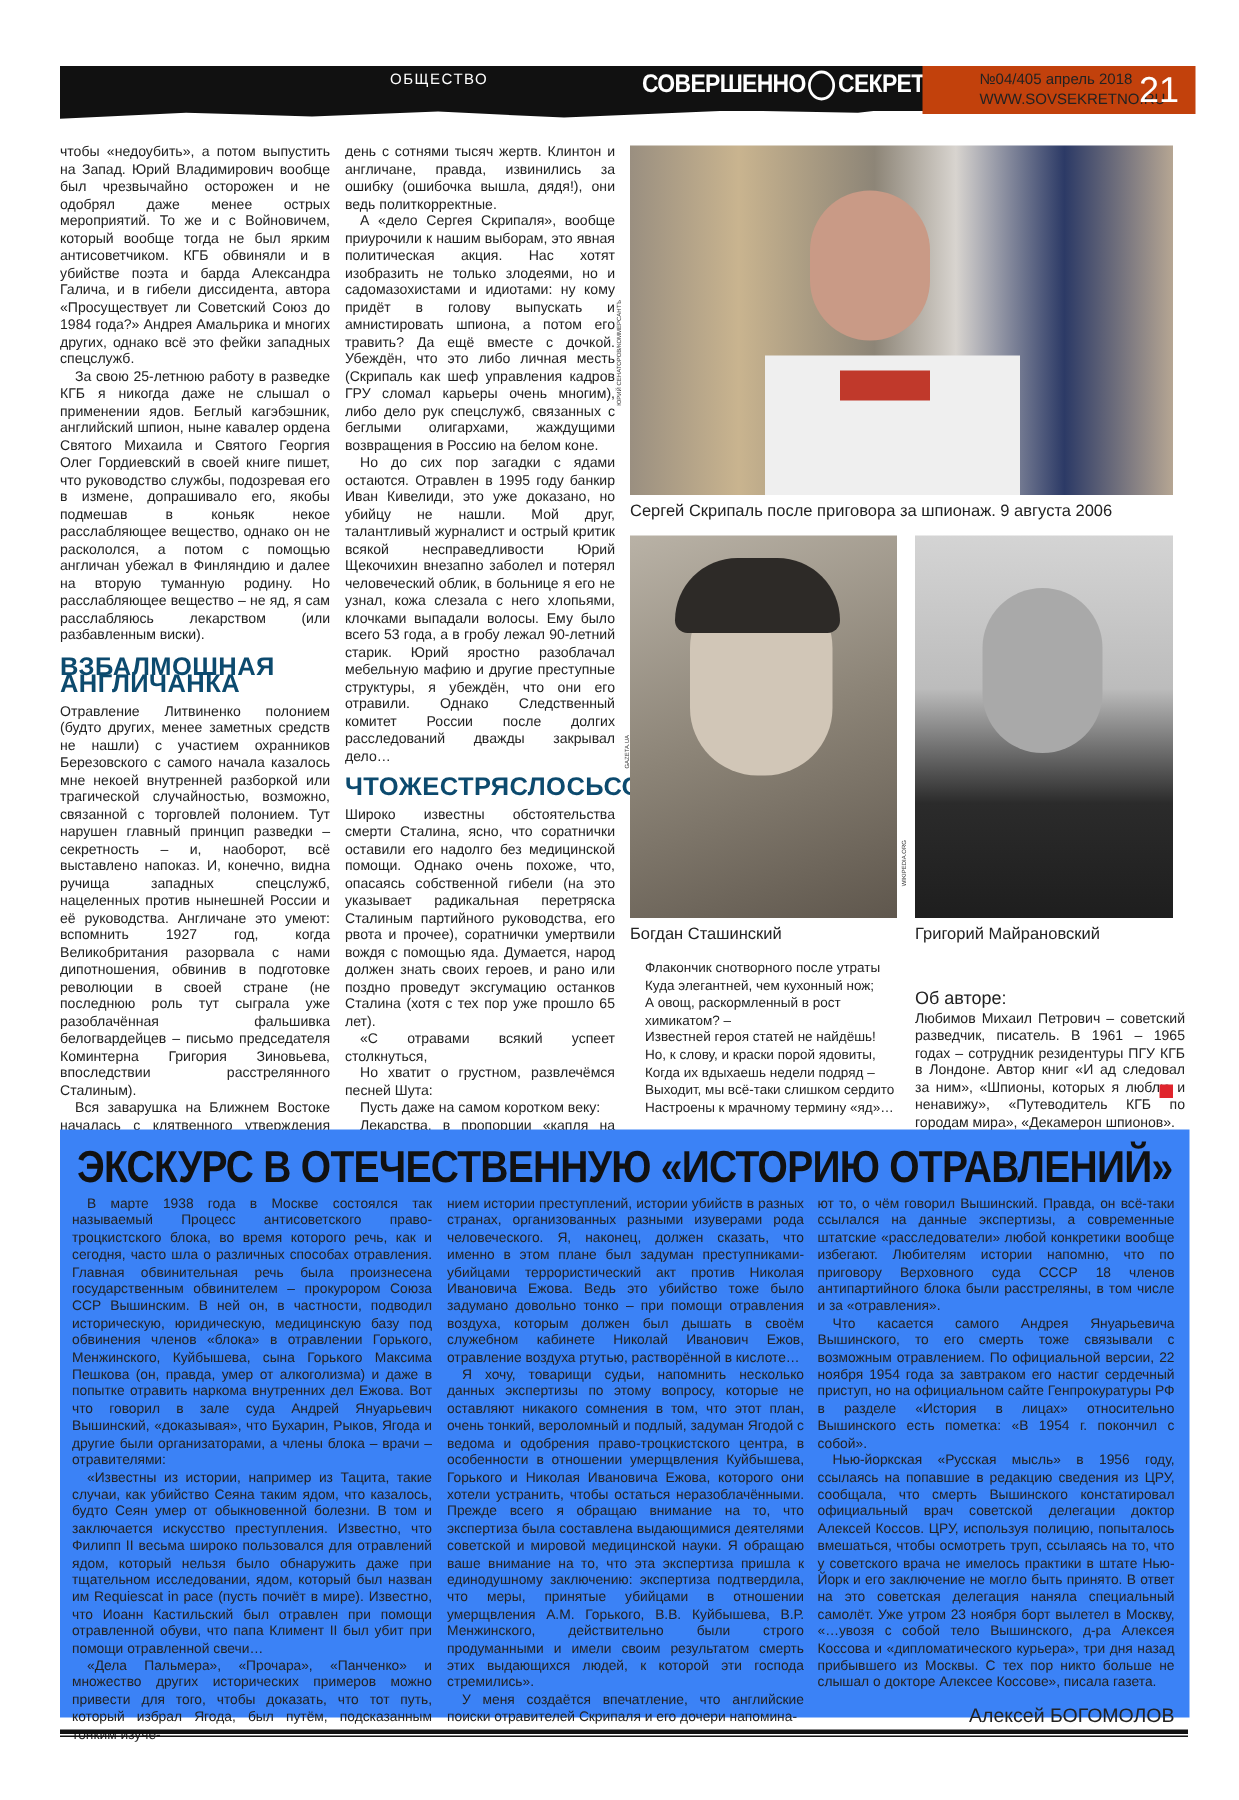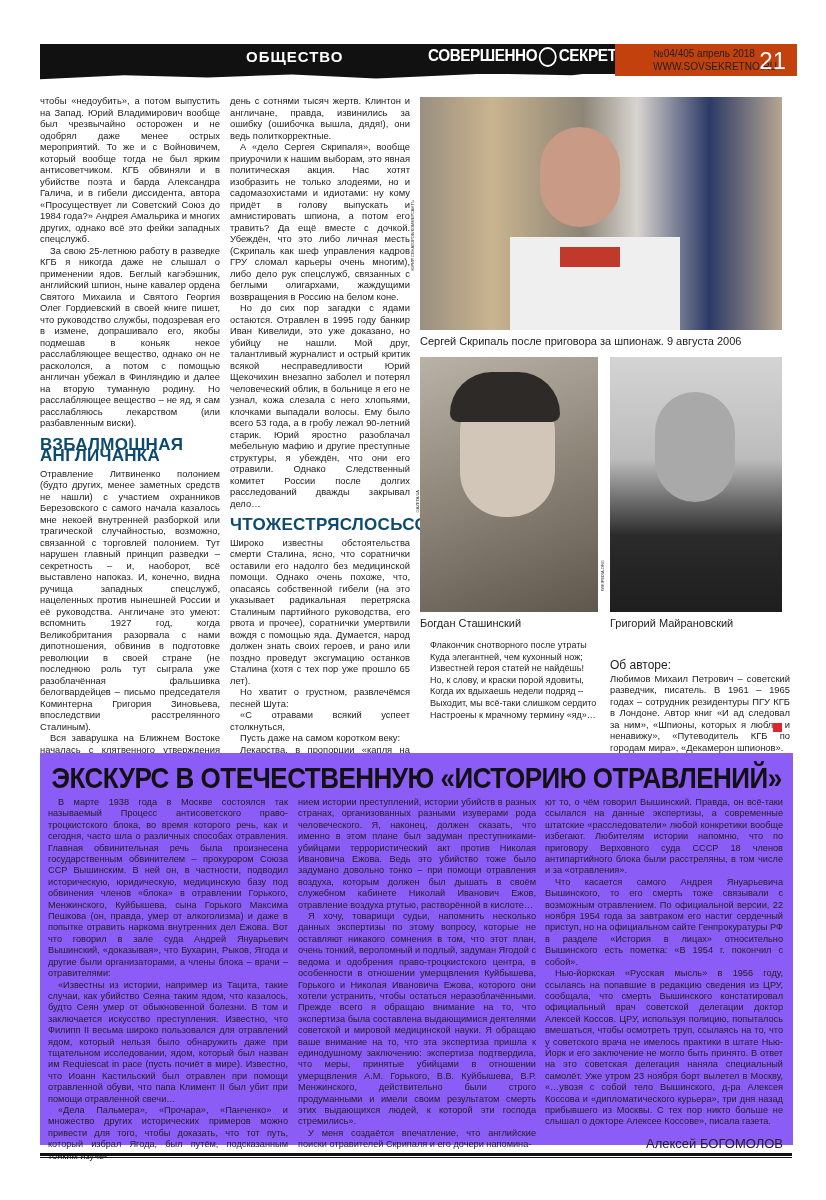--- a/index.html
+++ b/index.html
@@ -1,20 +1,20 @@
 <!DOCTYPE html>
 <html><head>
 <meta charset="utf-8">
 <style>
   html, body { margin:0; padding:0; background:#fff; }
   body { width:826px; height:1200px; position:relative; overflow:hidden;
          font-family:"Liberation Sans", sans-serif; color:#1a1a1a; }
   .masthead { position:absolute; left:40px; top:44px; width:752px; height:30px; background:#111; }
-  .masthead .section { position:absolute; left:206px; top:4px; color:#fff; font-weight:bold;
-         font-size:15px; letter-spacing:1px; }
+  .masthead .section { position:absolute; left:220px; top:4px; color:#fff; font-weight:normal;
+         font-size:10px; letter-spacing:1px; }
   .masthead .brand { position:absolute; left:388px; top:2px; color:#fff; font-weight:bold;
          font-size:17px; transform:scaleX(0.9); transform-origin:left; letter-spacing:-0.5px; }
   .masthead .brand .globe { display:inline-block; width:20px; height:20px; border:2px solid #fff;
          border-radius:50%; vertical-align:middle; margin:0 2px; box-sizing:border-box; }
   .issue-box { position:absolute; left:575px; top:0; width:182px; height:32px; background:#c2410c;
          font-size:10px; line-height:13px; padding:3px 0 0 38px; box-sizing:border-box; color:#222;}
   .page-num { position:absolute; right:6px; top:3px; color:#fff; font-weight:normal; font-size:24px; }
   .torn { position:absolute; left:40px; top:72px; width:560px; height:8px;
          background:linear-gradient(#111,#111); clip-path:polygon(0 0,100% 0,95% 40%,80% 20%,60% 80%,45% 30%,30% 70%,15% 40%,0 90%); }
   .col { position:absolute; font-size:9.4px; line-height:11.5px; text-align:justify; color:#222; }
@@ -22,21 +22,21 @@
   .col p.noindent { text-indent:0; }
   .col h3 { font-weight:bold; font-size:17px; margin:10px 0 6px; letter-spacing:0.3px; color:#0c4a6e;}
   .photo { position:absolute; background:#888; overflow:hidden; }
   .photo .credit { position:absolute; font-size:4px; color:#333; writing-mode:vertical-rl; transform:rotate(180deg); }
   .caption { position:absolute; font-size:11px; color:#222; }
   .poem { position:absolute; font-size:9px; line-height:11.6px; color:#222; }
   .poem div { padding-left:10px; }
   .author-box { position:absolute; left:610px; top:660px; width:180px; font-size:9.4px; line-height:11.5px; color:#222; text-align:justify;}
   .author-box .title { font-size:12px; margin-bottom:1px; }
   .red-square { position:absolute; left:773px; top:723px; width:9px; height:9px; background:#e0242c; }
-  .lower { position:absolute; left:40px; top:753px; width:753px; height:392px; background:#8b5cf6; }
+  .lower { position:absolute; left:40px; top:753px; width:753px; height:392px; background:#3b82f6; }
   .lower h2 { position:absolute; left:0; top:10px; width:100%; text-align:center; margin:0;
          font-size:26px; font-weight:bold; letter-spacing:-0.5px; transform:scaleY(1.15); color:#111; }
   .lcol { position:absolute; top:44px; font-size:9.2px; line-height:11.4px; text-align:justify; color:#222; }
   .lcol p { margin:0; text-indent:10px; }
   .lcol p.noindent { text-indent:0; }
   .signature { text-align:right; margin-top:10px; font-size:13px; }
   .rule { position:absolute; left:40px; top:1153px; width:752px; height:3px; background:#111; }
   .rule2 { position:absolute; left:40px; top:1157px; width:752px; height:1px; background:#111; }
 </style>
 </head>
@@ -62,22 +62,22 @@
   <p class="noindent">Отравление Литвиненко полонием (будто других, менее заметных средств не нашли) с участием охранников Березовского с самого начала казалось мне некоей внутренней разборкой или трагической случайностью, возможно, связанной с торговлей полонием. Тут нарушен главный принцип разведки – секретность – и, наоборот, всё выставлено напоказ. И, конечно, видна ручища западных спецслужб, нацеленных против нынешней России и её руководства. Англичане это умеют: вспомнить 1927 год, когда Великобритания разорвала с нами дипотношения, обвинив в подготовке революции в своей стране (не последнюю роль тут сыграла уже разоблачённая фальшивка белогвардейцев – письмо председателя Коминтерна Григория Зиновьева, впоследствии расстрелянного Сталиным).</p>
   <p>Вся заварушка на Ближнем Востоке началась с клятвенного утверждения английского правительства о химическом оружии у Ирака во главе с Саддамом Хусейном. Началось вторжение «наивных» американцев, война распространилась на Ливию, Сирию и продолжается по сей</p>
 </div>
 
 <div class="col" style="left:230px; top:95px; width:180px;">
   <p class="noindent">день с сотнями тысяч жертв. Клинтон и англичане, правда, извинились за ошибку (ошибочка вышла, дядя!), они ведь политкорректные.</p>
   <p>А «дело Сергея Скрипаля», вообще приурочили к нашим выборам, это явная политическая акция. Нас хотят изобразить не только злодеями, но и садомазохистами и идиотами: ну кому придёт в голову выпускать и амнистировать шпиона, а потом его травить? Да ещё вместе с дочкой. Убеждён, что это либо личная месть (Скрипаль как шеф управления кадров ГРУ сломал карьеры очень многим), либо дело рук спецслужб, связанных с беглыми олигархами, жаждущими возвращения в Россию на белом коне.</p>
   <p>Но до сих пор загадки с ядами остаются. Отравлен в 1995 году банкир Иван Кивелиди, это уже доказано, но убийцу не нашли. Мой друг, талантливый журналист и острый критик всякой несправедливости Юрий Щекочихин внезапно заболел и потерял человеческий облик, в больнице я его не узнал, кожа слезала с него хлопьями, клочками выпадали волосы. Ему было всего 53 года, а в гробу лежал 90-летний старик. Юрий яростно разоблачал мебельную мафию и другие преступные структуры, я убеждён, что они его отравили. Однако Следственный комитет России после долгих расследований дважды закрывал дело…</p>
   <h3>ЧТОЖЕСТРЯСЛОСЬСОСТАЛИНЫМ?</h3>
   <p class="noindent">Широко известны обстоятельства смерти Сталина, ясно, что соратнички оставили его надолго без медицинской помощи. Однако очень похоже, что, опасаясь собственной гибели (на это указывает радикальная перетряска Сталиным партийного руководства, его рвота и прочее), соратнички умертвили вождя с помощью яда. Думается, народ должен знать своих героев, и рано или поздно проведут эксгумацию останков Сталина (хотя с тех пор уже прошло 65 лет).</p>
+  <p>«С отравами всякий успеет столкнуться,</p>
   <p>Но хватит о грустном, развлечёмся песней Шута:</p>
-  <p>«С отравами всякий успеет столкнуться,</p>
   <p>Пусть даже на самом коротком веку:</p>
   <p>Лекарства, в пропорции «капля на блюдце»,</p>
   <p>И всыпанный дядюшке «ковш мышьяку».</p>
 </div>
 
 <div class="photo" style="left:420px; top:97px; width:362px; height:233px; background:linear-gradient(90deg,#9a8f80 0%,#c9b48f 20%,#8d8577 45%,#d8d4cf 60%,#2c3a66 80%,#b6a693 100%);">
   <div style="position:absolute; left:120px; top:30px; width:80px; height:100px; border-radius:40px; background:#c99a86;"></div>
   <div style="position:absolute; left:90px; top:140px; width:170px; height:100px; background:#efefef;"></div>
   <div style="position:absolute; left:140px; top:150px; width:60px; height:20px; background:#c0392b;"></div>
 </div>
@@ -95,20 +95,21 @@
 
 <div class="photo" style="left:610px; top:357px; width:172px; height:255px; background:linear-gradient(180deg,#d4d4d4,#bcbcbc 40%,#2b2b2b 70%,#1e1e1e);">
   <div style="position:absolute; left:45px; top:35px; width:80px; height:110px; border-radius:40px; background:#a9a9a9;"></div>
 </div>
 <div class="caption" style="left:600px; top:560px; font-size:4px; writing-mode:vertical-rl; transform:rotate(180deg); color:#333;">WIKIPEDIA.ORG</div>
 <div class="caption" style="left:610px; top:617px;">Григорий Майрановский</div>
 
 <div class="poem" style="left:420px; top:640px; width:180px;">
   <div>Флакончик снотворного после утраты</div>
   <div>Куда элегантней, чем кухонный нож;</div>
+  <div>А овощ, раскормленный в рост химикатом? –</div>
   <div>Известней героя статей не найдёшь!</div>
   <div>Но, к слову, и краски порой ядовиты,</div>
   <div>Когда их вдыхаешь недели подряд –</div>
   <div>Выходит, мы всё-таки слишком сердито</div>
   <div>Настроены к мрачному термину «яд»…</div>
 </div>
 
 <div class="author-box">
   <div class="title">Об авторе:</div>
   <div>Любимов Михаил Петрович – советский разведчик, писатель. В 1961 – 1965 годах – сотрудник резидентуры ПГУ КГБ в Лондоне. Автор книг «И ад следовал за ним», «Шпионы, которых я люблю и ненавижу», «Путеводитель КГБ по городам мира», «Декамерон шпионов».</div>

